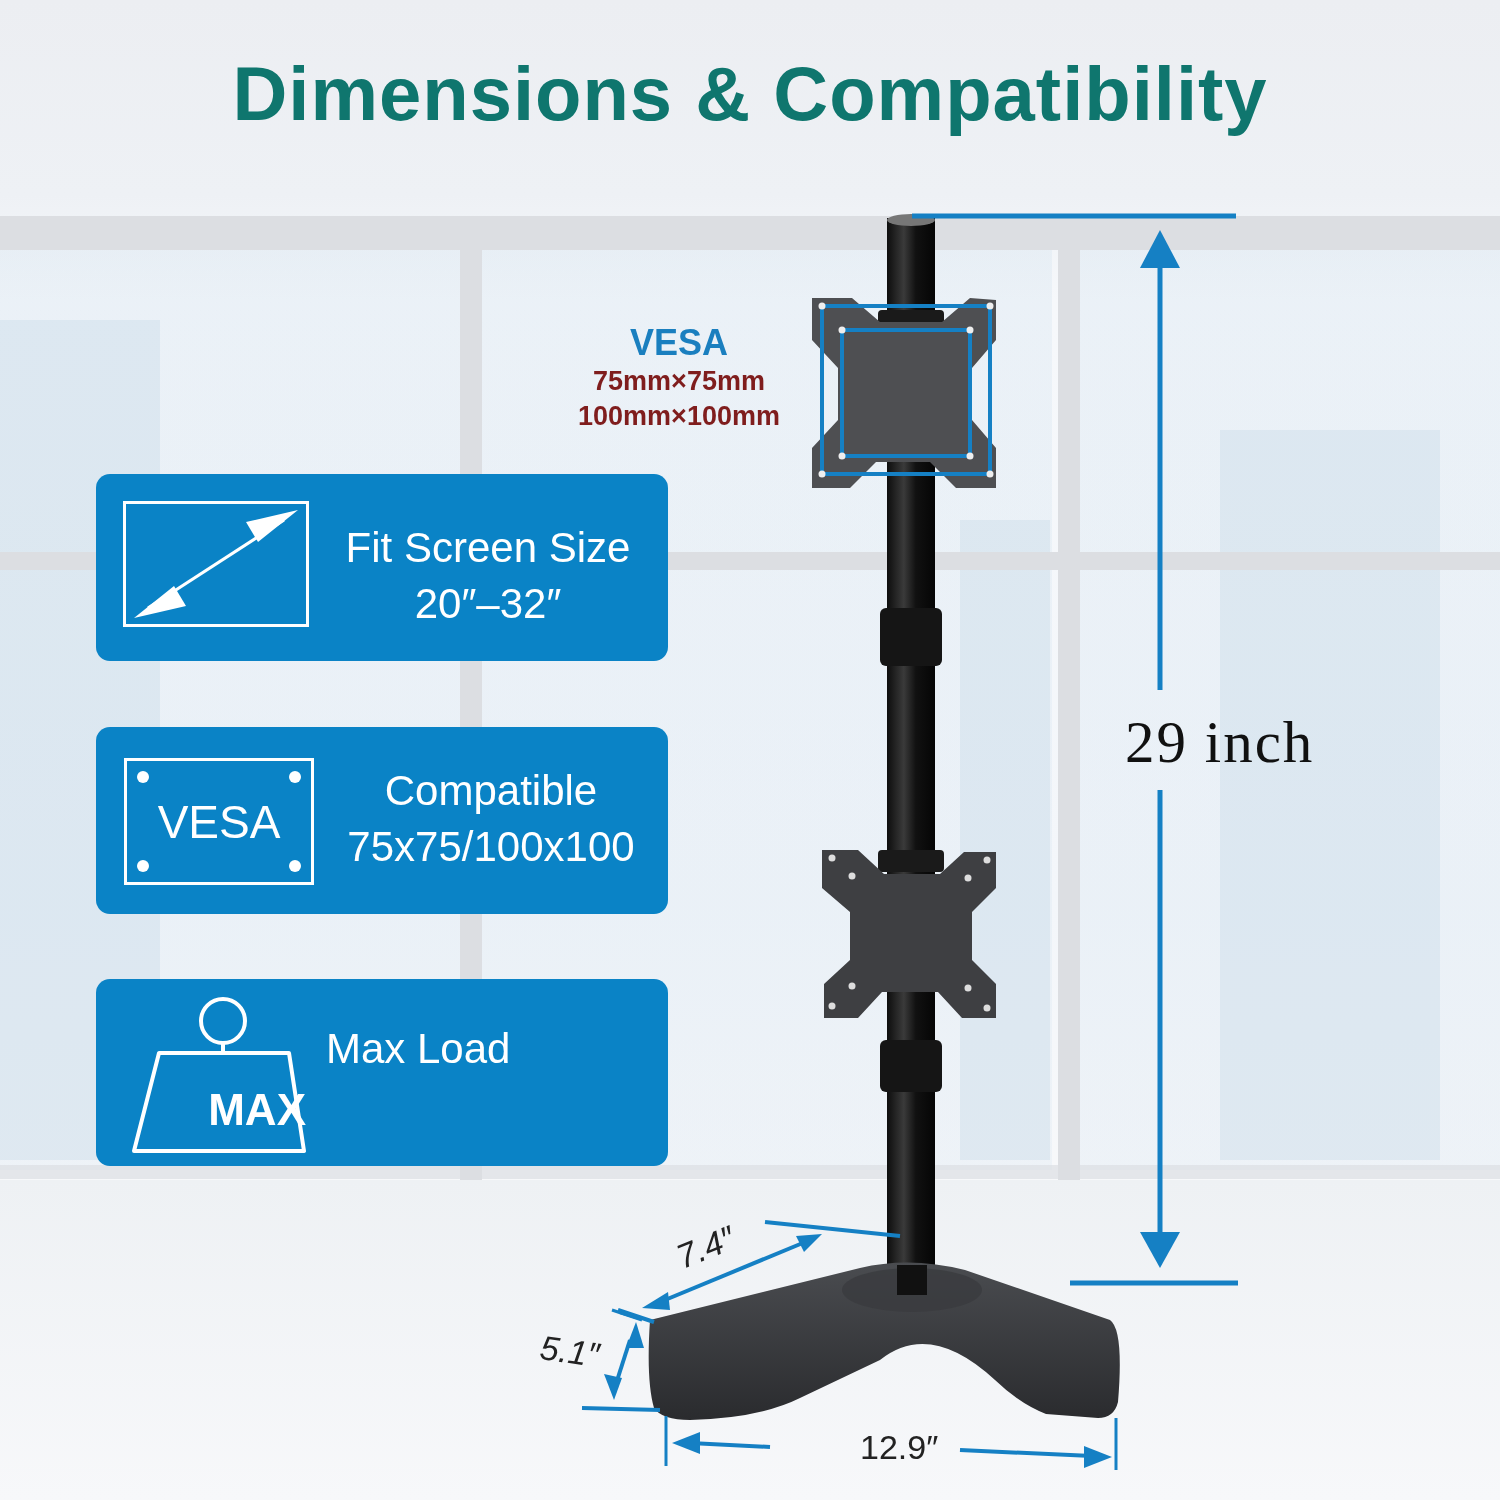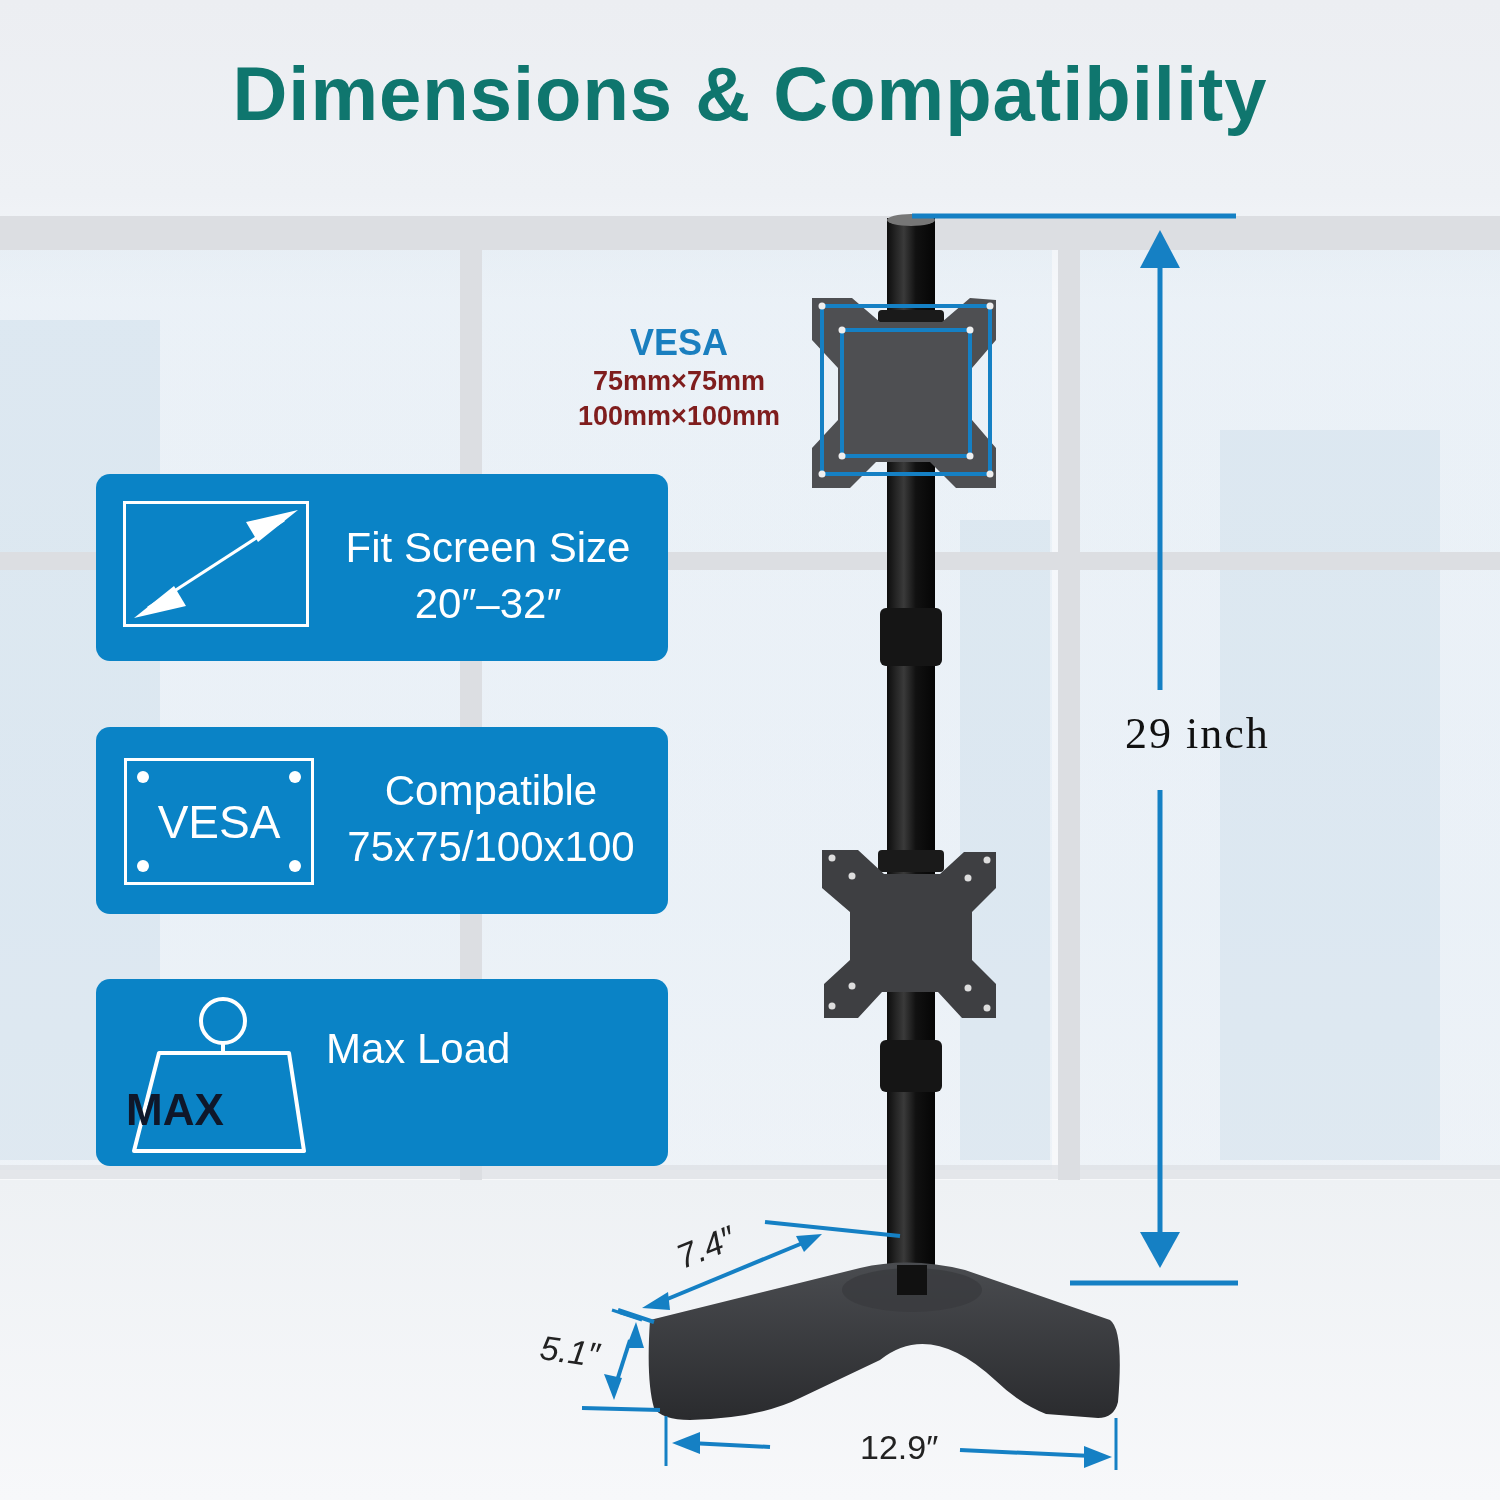--- a/index.html
+++ b/index.html
@@ -19,21 +19,21 @@
   .card { position:absolute; left:96px; width:572px; height:187px;
           background:#0a83c6; border-radius:14px; color:#fff; }
   .card .icon { position:absolute; }
   .card .text { position:absolute; text-align:center; font-size:42px; line-height:56px; color:#fff; }
 
   .vesa-label { position:absolute; left:560px; top:322px; width:238px; text-align:center; }
   .vesa-label .h { font-size:36px; font-weight:bold; color:#1a7fbf; line-height:42px; }
   .vesa-label .s { font-size:27px; font-weight:bold; color:#7f1d1d; line-height:35px; }
 
   .height-label { position:absolute; left:1125px; top:708px; font-family:"Liberation Serif", serif;
-                  font-size:44px; color:#111; background:transparent; letter-spacing:2px; }
+                  font-size:59px; color:#111; background:transparent; letter-spacing:2px; }
   .dim { position:absolute; font-size:34px; color:#222; font-style:italic; }
   .dim-straight { position:absolute; font-size:34px; color:#222; }
   svg.overlay { position:absolute; left:0; top:0; }
 </style>
 </head>
 <body>
 
 <div class="bg">
   <div class="frame" style="left:0;right:0;top:216px;height:34px;"></div>
   <div class="glass" style="left:0;top:250px;width:460px;height:920px;"></div>
@@ -179,16 +179,16 @@
   <div class="text" style="left:225px;top:92px;width:340px;">75x75/100x100</div>
 </div>
 
 <div class="card" style="top:979px;">
   <div class="icon" style="left:30px;top:12px;width:180px;height:165px;">
     <svg width="180" height="165" viewBox="0 0 180 165">
       <circle cx="97" cy="30" r="22" fill="none" stroke="#fff" stroke-width="4"></circle>
       <line x1="97" y1="52" x2="97" y2="62" stroke="#fff" stroke-width="4"></line>
       <path d="M33,62 L163,62 L178,160 L8,160 Z" fill="none" stroke="#fff" stroke-width="4" stroke-linejoin="round"></path>
     </svg>
-    <span style="position:absolute;left:0;right:0;top:94px;text-align:left;font-size:44px;font-weight:bold;color:#0f172a;">MAX</span>
+    <span style="position:absolute;left:0;right:0;top:94px;text-align:right;font-size:44px;font-weight:bold;color:#ffffff;">MAX</span>
   </div>
   <div class="text" style="left:230px;top:42px;width:300px;text-align:left;">Max Load</div>
 </div>
 
 </body></html>

